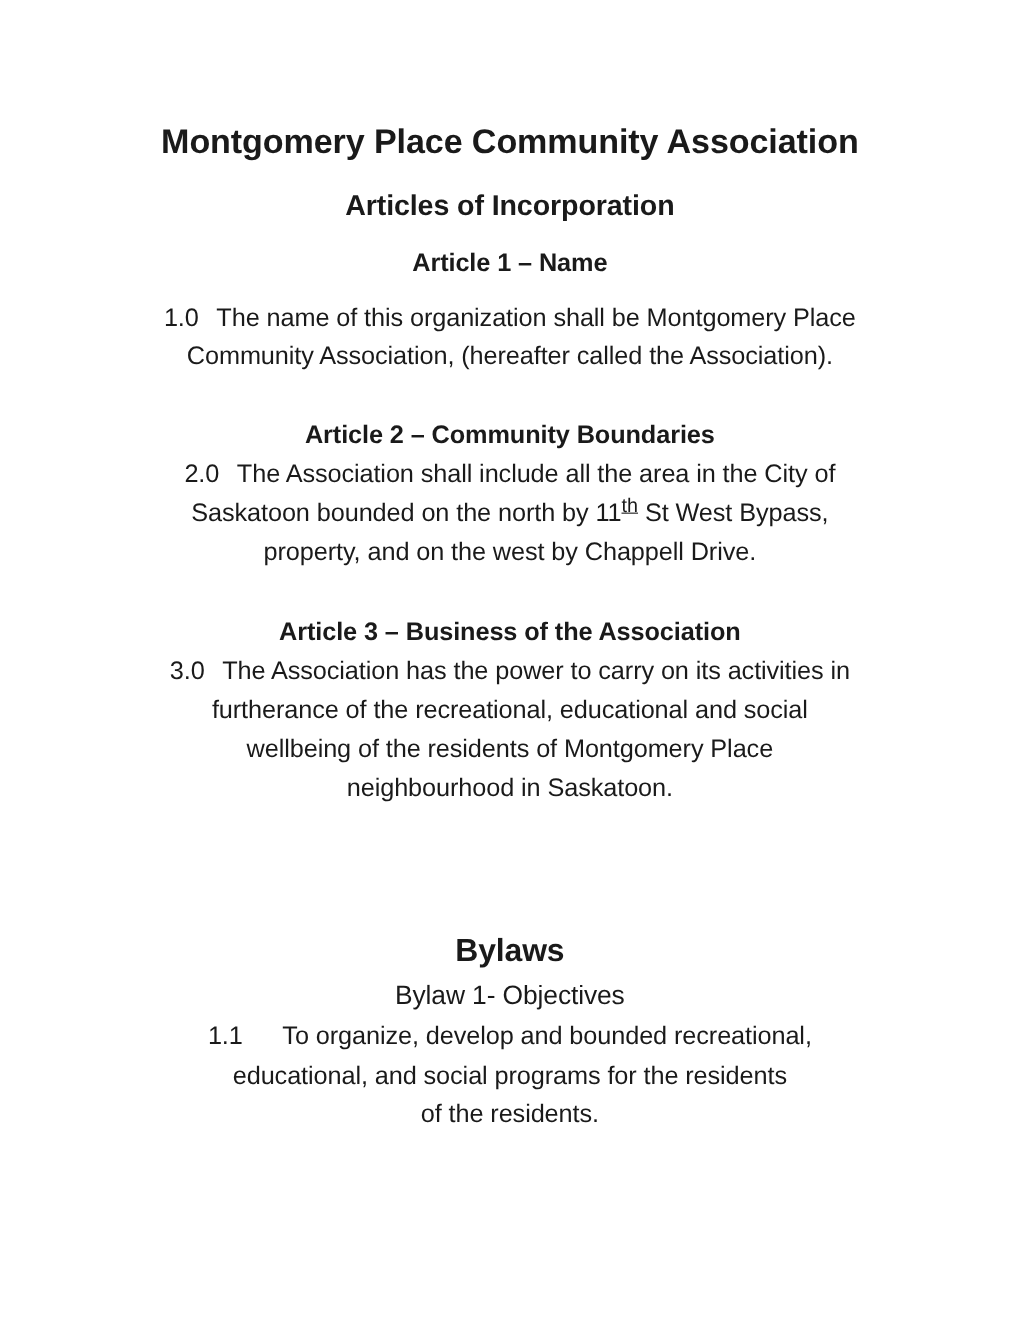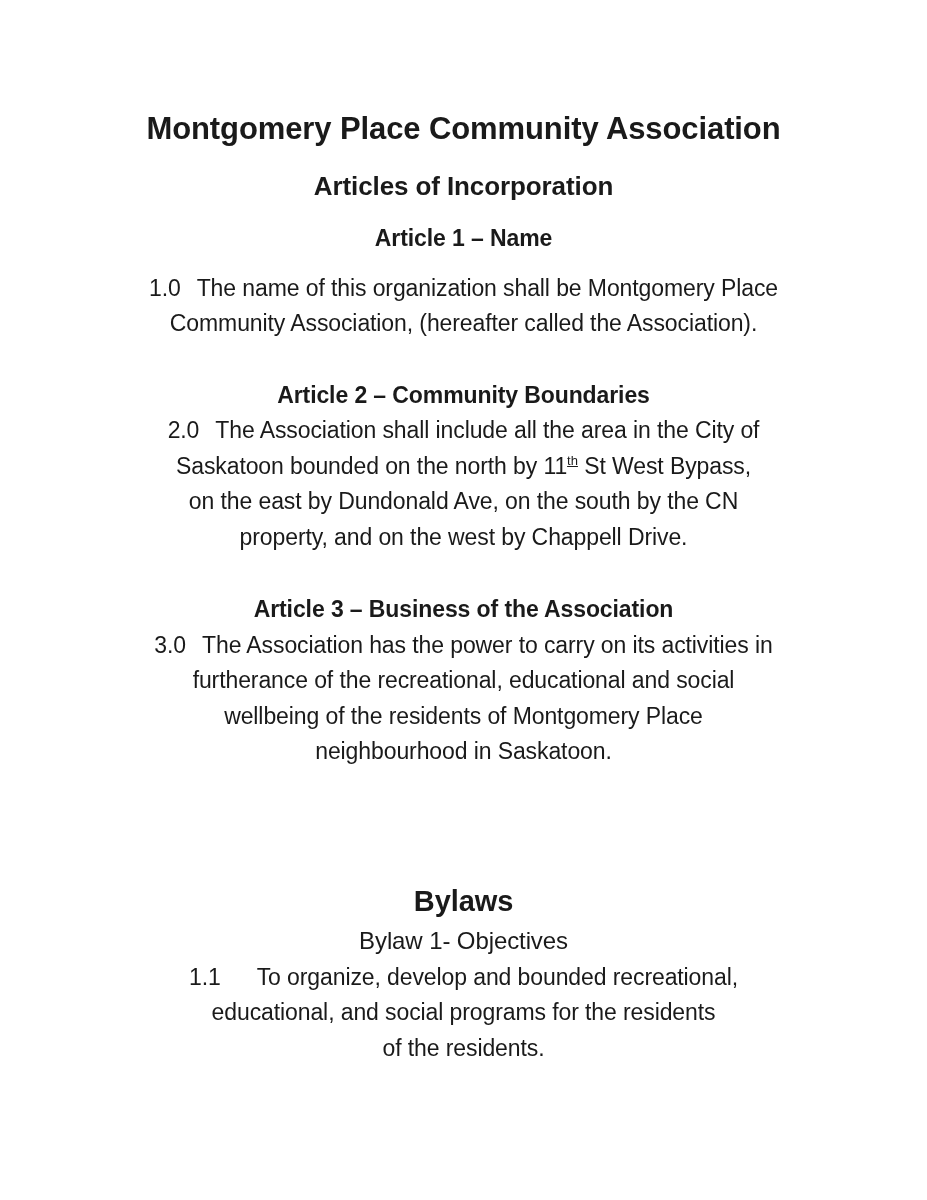--- a/index.html
+++ b/index.html
@@ -51,21 +51,21 @@
   .para-a1 { margin-top: 14px; }
   .clause-num {
     display: inline-block;
     margin-right: 16px;
   }
   .clause-num-wide {
     display: inline-block;
     margin-right: 36px;
   }
   .sup {
-    font-size: 13px;
+    font-size: 18px;
     vertical-align: super;
     line-height: 0;
     letter-spacing: 0;
     text-decoration: underline;
   }
   .bylaws-title {
     font-size: 29px;
     font-weight: bold;
     line-height: 35.5px;
     margin: 114px 0 0 0;
@@ -93,21 +93,20 @@
       <div><span class="clause-num">1.0</span><span>The name of this organization shall be Montgomery Place</span></div>
       <div>Community Association, (hereafter called the Association).</div>
     </div>
   </section>
 
   <section>
     <h3 class="article-heading heading-a2">Article 2 – Community Boundaries</h3>
     <div class="para">
       <div><span class="clause-num">2.0</span><span>The Association shall include all the area in the City of</span></div>
       <div><span>Saskatoon bounded on the north by 11</span><span class="sup">th</span><span> St West Bypass,</span></div>
-      <div>on the east by Dundonald Ave, on the south by the CN</div>
       <div>property, and on the west by Chappell Drive.</div>
     </div>
   </section>
 
   <section>
     <h3 class="article-heading heading-a3">Article 3 – Business of the Association</h3>
     <div class="para">
       <div><span class="clause-num">3.0</span><span>The Association has the power to carry on its activities in</span></div>
       <div>furtherance of the recreational, educational and social</div>
       <div>wellbeing of the residents of Montgomery Place</div>

